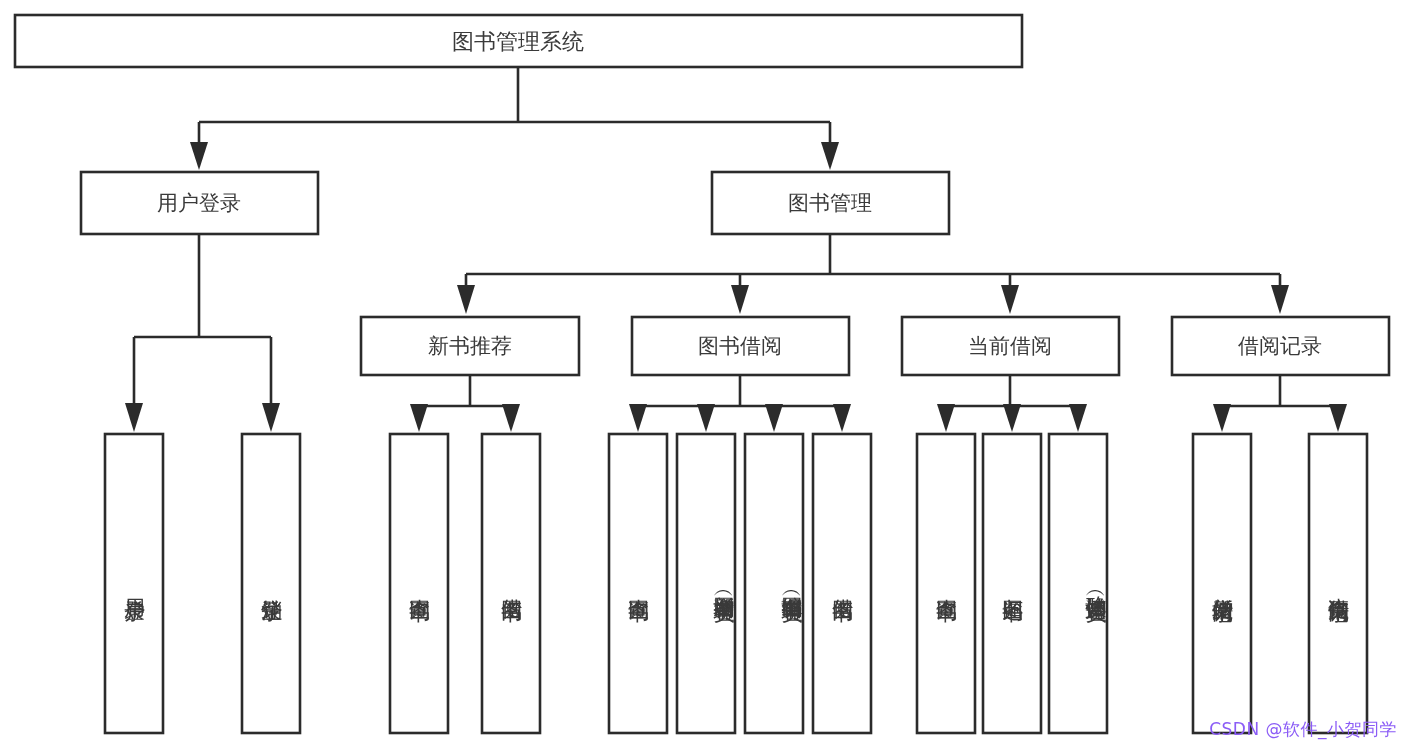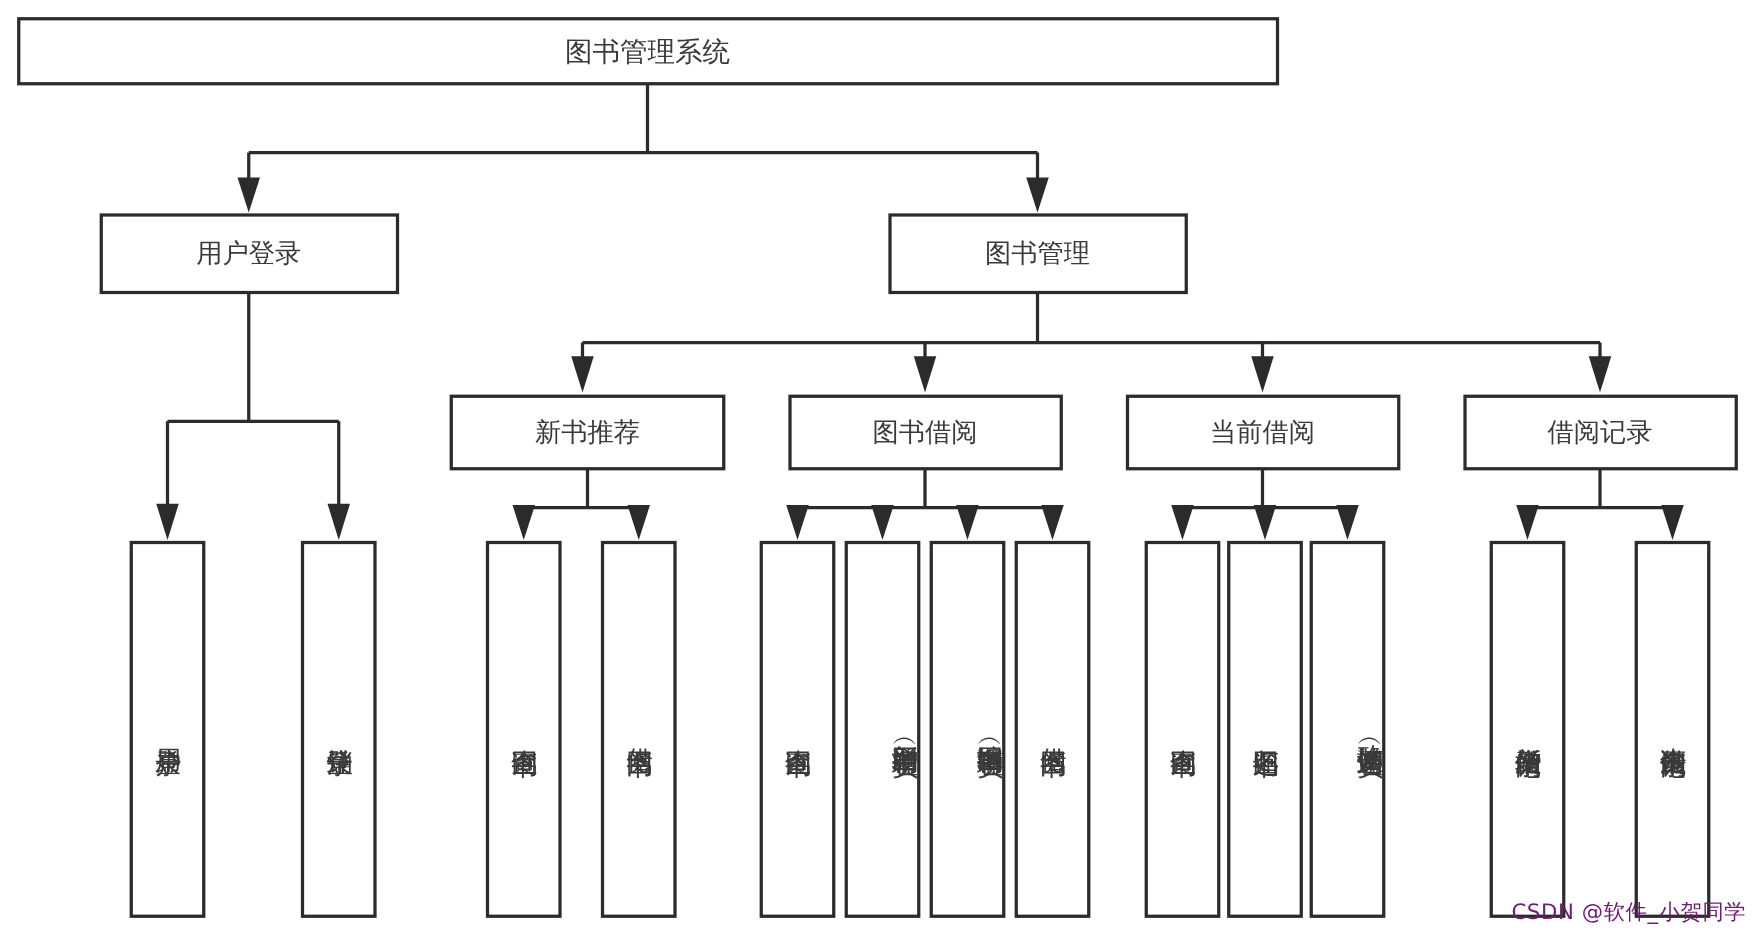--- a/index.html
+++ b/index.html
@@ -67,21 +67,21 @@
     color: #3a3a3a;
     white-space: nowrap;
     pointer-events: none;
   }
   .watermark {
     position: absolute;
     right: 8px;
     bottom: 6px;
     font-family: "DejaVu Sans", "Liberation Sans", sans-serif;
     font-size: 17px;
-    color: #701a75;
+    color: #8b5cf6;
     letter-spacing: 0.5px;
     user-select: none;
   }
 </style>
 </head>
 <body>
 
 <div id="diagram-root">
 
   <svg class="diagram" viewBox="0 0 1405 747" xmlns="http://www.w3.org/2000/svg">

